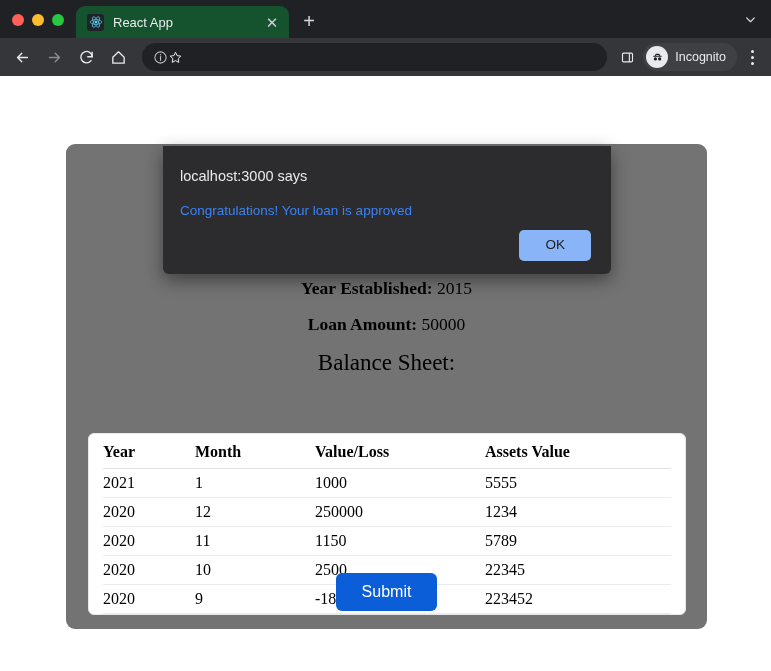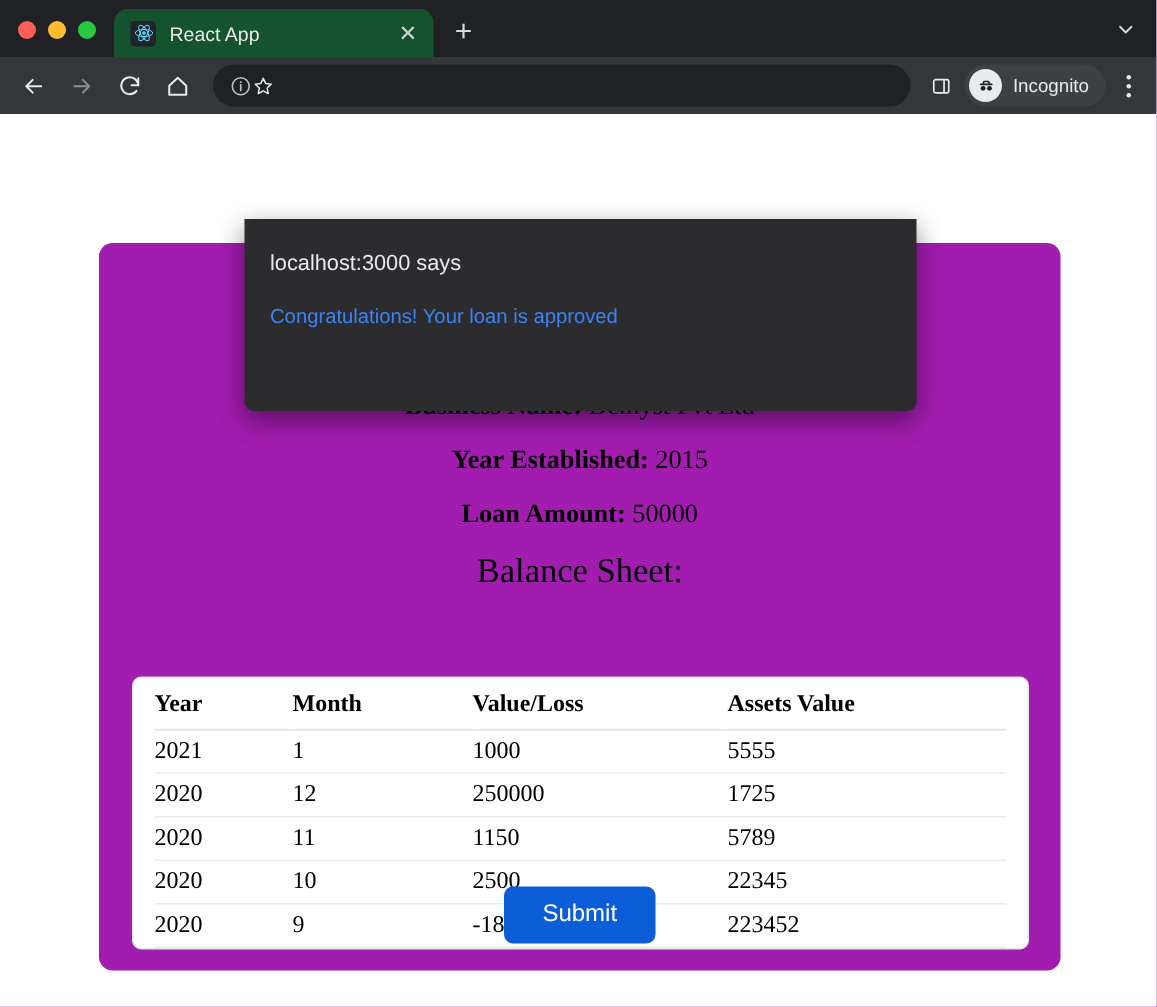--- a/index.html
+++ b/index.html
@@ -232,24 +232,24 @@
   .viewport {
     position: relative;
     height: 595px;
     background: #ffffff;
     overflow: hidden;
   }
 
   .card {
     position: absolute;
     left: 66px;
-    top: 86px;
+    top: 68px;
     width: 641px;
     height: 485px;
-    background: #a21caf;
+    background: #737373;
     border-radius: 9px;
     box-sizing: border-box;
   }
 
   .page-title {
     font-family: "Liberation Serif", serif;
     font-weight: bold;
     font-size: 27px;
     color: #000000;
     text-align: center;
@@ -515,21 +515,21 @@
             <tr>
               <td>2021</td>
               <td>1</td>
               <td>1000</td>
               <td>5555</td>
             </tr>
             <tr>
               <td>2020</td>
               <td>12</td>
               <td>250000</td>
-              <td>1725</td>
+              <td>1234</td>
             </tr>
             <tr>
               <td>2020</td>
               <td>11</td>
               <td>1150</td>
               <td>5789</td>
             </tr>
             <tr>
               <td>2020</td>
               <td>10</td>
@@ -548,16 +548,19 @@
 
       <div class="submit-wrap">
         <button class="submit-button">Submit</button>
       </div>
 
     </div>
 
     <div class="js-dialog">
       <p class="dialog-origin">localhost:3000 says</p>
       <p class="dialog-message">Congratulations! Your loan is approved</p>
+      <div class="dialog-actions">
+        <button class="dialog-ok">OK</button>
+      </div>
     </div>
 
   </div>
 </div>
 
 </body></html>

